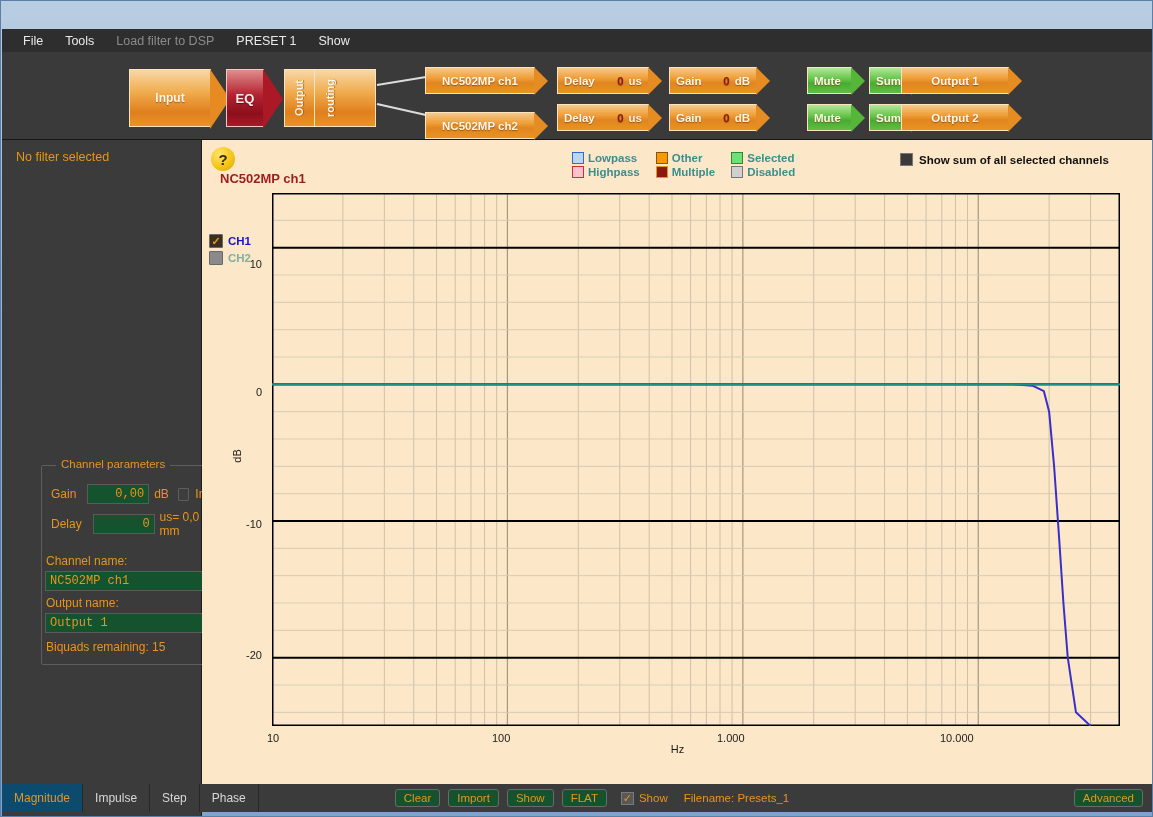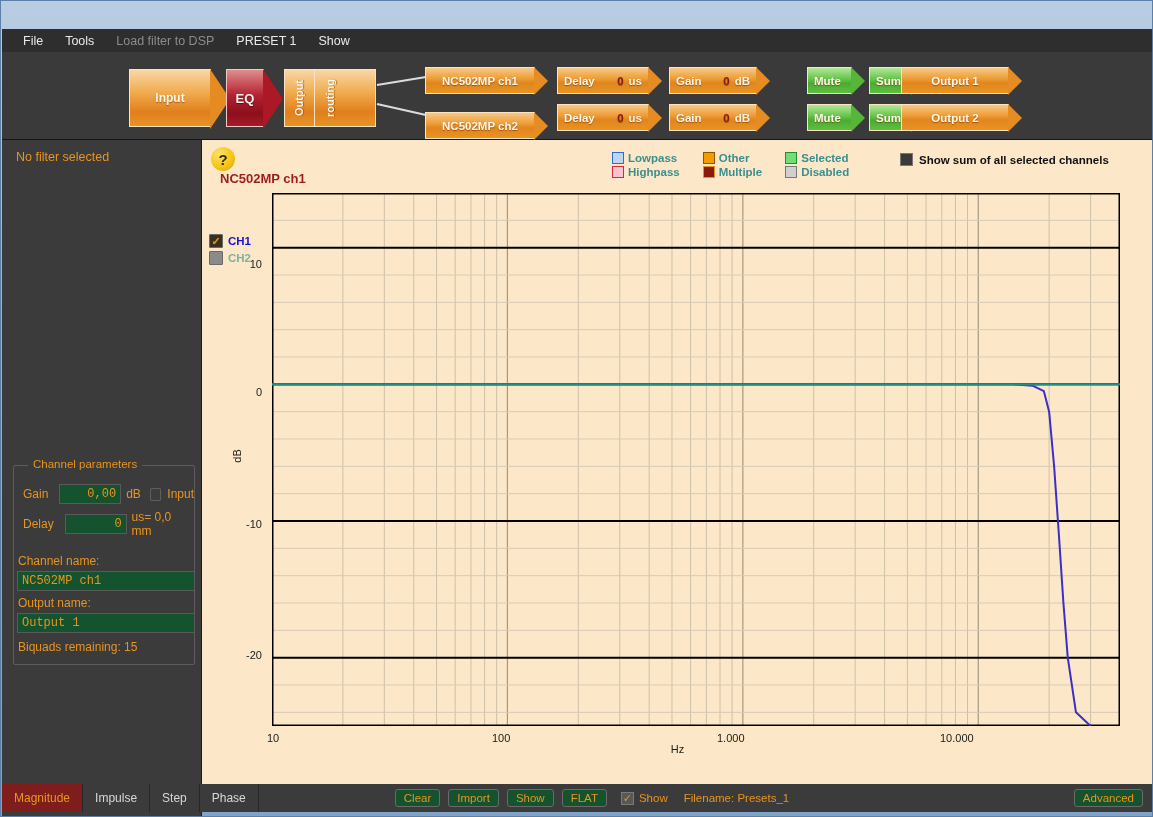--- a/index.html
+++ b/index.html
@@ -152,21 +152,21 @@
   .group-box {
     position: absolute; left: 11px; width: 182px;
     border: 1px solid #5d5d5d;
     border-radius: 2px;
   }
   .group-title {
     position: absolute; top: -8px; left: 14px;
     background: #3b3b3b; padding: 0 5px;
     font-size: 11.5px; color: #e8951e;
   }
-  #grp-channel { top: 325px; height: 200px; }
+  #grp-channel { top: 325px; height: 200px; margin-left: 28px; }
   #grp-general { top: 565px; height: 105px; }
 
   .fld-row { display: flex; align-items: center; margin: 0 0 6px 0; padding-left: 9px; }
   .fld-label { color: #e8951e; font-size: 12px; }
   .txtbox {
     background: #14532d; border: 1px solid #5a5a5a;
     color: #e8951e; font-size: 12px;
     padding: 2px 4px; text-align: right;
     font-family: Liberation Mono, monospace;
   }
@@ -195,21 +195,21 @@
     position: absolute; left: 9px; top: 7px; width: 24px; height: 24px;
     border-radius: 50%;
     background: radial-gradient(circle at 35% 30%, #ffe36a 0%, #f5c518 55%, #d9a800 100%);
     display: flex; align-items: center; justify-content: center;
     color: #3a2a00; font-weight: bold; font-size: 15px;
   }
   #graph-title {
     position: absolute; left: 18px; top: 31px;
     color: #9d1c1c; font-size: 13px; font-weight: bold;
   }
-  #legend { position: absolute; left: 370px; top: 12px; display: flex; gap: 23px; margin-left: 40px; }
+  #legend { position: absolute; left: 370px; top: 12px; display: flex; gap: 16px; }
   .legcol { display: flex; flex-direction: column; gap: 2px; }
   .legrow { display: flex; align-items: center; gap: 4px; }
   .swatch { width: 12px; height: 12px; border: 1px solid #333; }
   .legtext { font-size: 11.5px; color: #3b8e8e; font-weight: bold; }
 
   #sumcheck {
     position: absolute; left: 698px; top: 13px;
     display: flex; align-items: center; gap: 6px;
   }
   #sumcheck .box { width: 13px; height: 13px; background: #3a3a3a; border: 1px solid #777; }
@@ -244,21 +244,21 @@
     background: #3b3b3b;
     display: flex; align-items: center;
   }
   .tab {
     height: 28px; padding: 0 12px;
     display: flex; align-items: center;
     font-size: 12px; color: #d8d8d8;
     border-right: 1px solid #272727;
     background: #3b3b3b;
   }
-  .tab.active { background: #7f1d1d; color: #e8951e; }
+  .tab.active { background: #0c4a6e; color: #e8951e; }
   .btn {
     border: 1px solid #6a6a6a; border-radius: 3px;
     background: #14532d; color: #e8951e;
     font-size: 11.5px; padding: 2px 8px; margin-left: 8px;
   }
   .bt-chk { display: flex; align-items: center; gap: 5px; margin-left: 14px; }
   .bt-chk .box {
     width: 13px; height: 13px; background: #585858; border: 1px solid #7a7a7a;
     display: flex; align-items: center; justify-content: center;
     color: #e8951e; font-size: 11px; line-height: 1;

